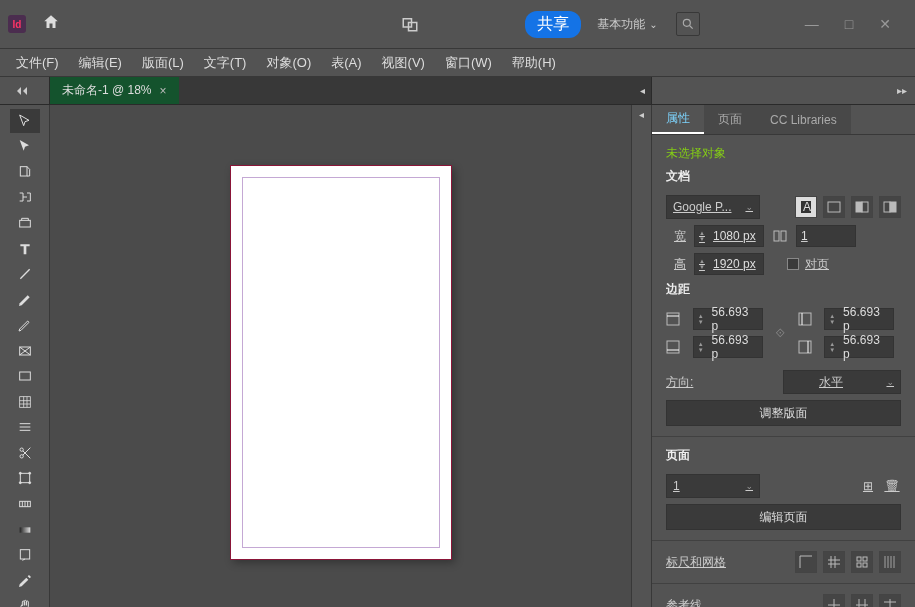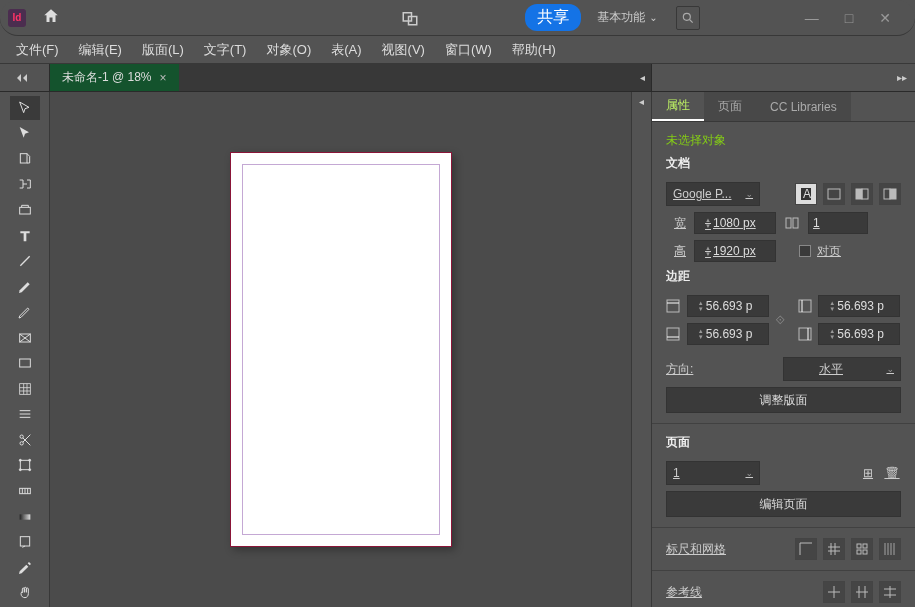--- a/index.html
+++ b/index.html
@@ -1,19 +1,19 @@
 <!DOCTYPE html>
 <html><head>
 <meta charset="utf-8">
 <style>
 * { margin: 0; padding: 0; box-sizing: border-box; font-family: "Microsoft YaHei", sans-serif; font-size: 12px; }
 body { background: #535353; width: 915px; height: 607px; overflow: hidden; color: #cccccc; }
 
 
-.titlebar { height: 36px; background: #535353; display: flex; align-items: center; padding: 0 8px; border-bottom: 1px solid #383838; border-radius: 18px; }
+.titlebar { height: 49px; background: #535353; display: flex; align-items: center; padding: 0 8px; border-bottom: 1px solid #383838; }
 .titlebar .app-icon { width: 18px; height: 18px; background: #4b2d4f; border-radius: 3px; display:flex;align-items:center;justify-content:center;font-size:10px;font-weight:bold;color:#ff3366;}
 .titlebar .home { margin-left: 16px; color: #ddd; font-size: 16px; }
 .titlebar .center-icon { margin: 0 auto 0 340px; width:20px;height:20px; display:flex; align-items:center; justify-content:center;}
 .titlebar .share-btn { background: #1473e6; color: #fff; padding: 3px 12px; border-radius: 12px; font-size: 16px; margin-right: 16px;}
 .titlebar .workspace { margin-right: 8px; display:flex; align-items:center;}
 .titlebar .workspace .chev { margin-left: 4px; font-size:10px;}
 .titlebar .search { width:24px;height:24px; border:1px solid #383838; border-radius:2px; display:flex;align-items:center;justify-content:center; margin-left:10px;}
 .window-controls { margin-left:auto; display:flex; gap:26px; padding-right:16px;}
 .window-controls span { color:#999; font-size:14px;}
 
@@ -41,31 +41,31 @@
 
 .canvas-area { flex:1; background: #4b4b4b; display:flex; align-items:center; justify-content:center; position:relative;}
 .page { width:222px; height:395px; background:#fff; border:1px solid #8a1538; position:relative; box-shadow: 3px 3px 8px rgba(0,0,0,0.3);}
 .page .margin-box { position:absolute; top:11px; left:11px; right:11px; bottom:11px; border:1px solid #c4a8d4;}
 .panel-collapsed-right { width:20px; background:#535353; border-left:1px solid #383838;display:flex;flex-direction:column;align-items:center;padding-top:4px;font-size:10px;}
 
 
 .panel { width: 264px; background: #535353; border-left:1px solid #383838; overflow-y:auto;}
 .panel .tabs { height:30px; display:flex; border-bottom:1px solid #383838; align-items:stretch;}
 .panel .tab { padding: 0 14px; display:flex; align-items:center; color:#aaa;}
-.panel .tab.active { background:#535353; color:#bef264; border-bottom:2px solid #fff;}
+.panel .tab.active { background:#535353; color:#7dd3fc; border-bottom:2px solid #fff;}
 .panel .tab:not(.active) { background:#484848;}
 
 .panel-body { padding: 10px 14px;}
 .sel-info { color:#84cc16; margin-bottom:6px;}
 .section-title { color:#eee; font-weight:bold; margin-bottom:10px; margin-top:6px;}
 
 .field-row { display:flex; align-items:center; gap:8px; margin-bottom:6px;text-decoration:underline;}
 .label { color:#ccc; width:20px; text-align:right;}
 .input-box { background:#3a3a3a; border:1px solid #333; height:22px; display:flex; align-items:center; padding: 0 4px; color:#ddd;}
-.input-box.w60 { width:82px;text-align:right;}
+.input-box.w60 { width:70px;}
 .input-box.w56 { width:60px;}
 .input-box .chev-updown { width:12px; display:flex; flex-direction:column; font-size:6px; line-height:6px; color:#999; margin-right:2px;}
 .dropdown { background:#3a3a3a; border:1px solid #333; height:24px; display:flex; align-items:center; padding:0 6px; justify-content:space-between;}
 .dropdown.w90 { width:94px;}
 .dropdown.w118 { width:118px;padding-left:35px;}
 .dropdown .chev { font-size:9px; color:#999;}
 
 .icon-group { display:flex; gap:6px; margin-left:auto;}
 .icon-btn { width:22px; height:22px; border:1px solid #444; background:#454545; display:flex; align-items:center;justify-content:center;}
 .icon-btn.active { background:#ddd;}

